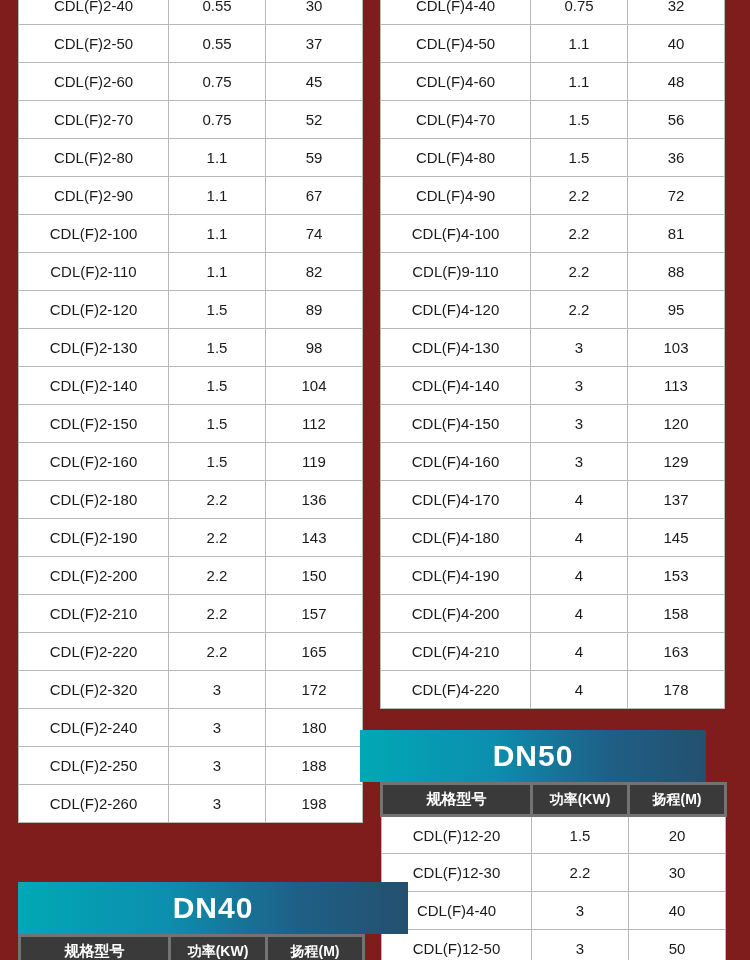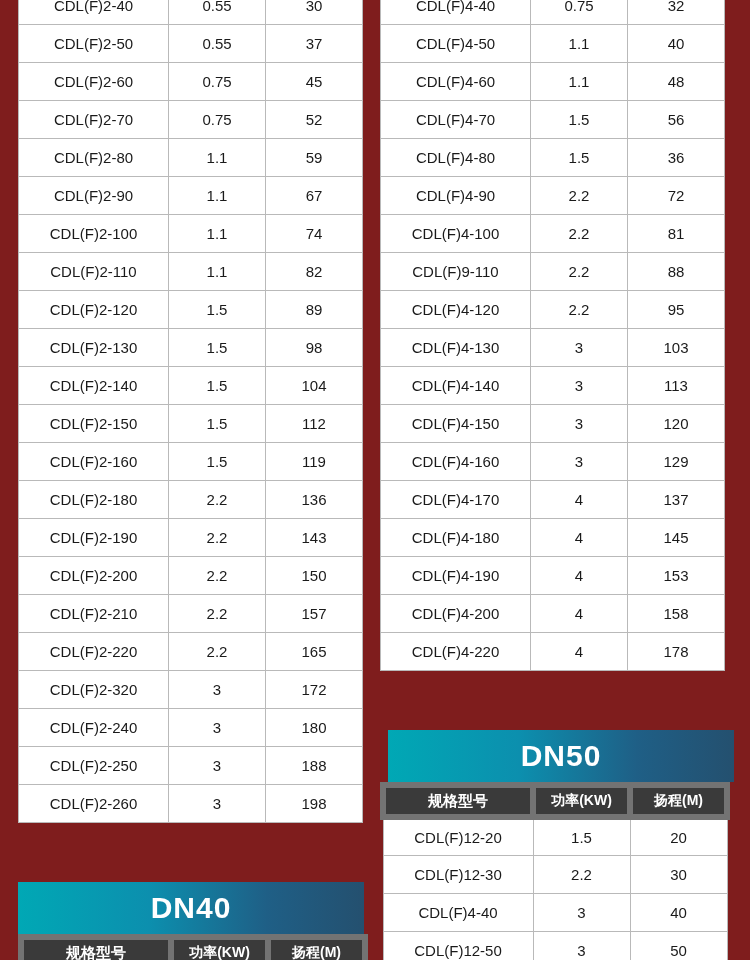--- a/index.html
+++ b/index.html
@@ -37,21 +37,21 @@
   .tbl td.kw    { width: 97px; }
   .tbl td.head  { width: 97px; }
 
   
   .hdr-row td {
     background: #3a3a3a;
     color: #ffffff;
     font-weight: bold;
     font-size: 14px;
     height: 32px;
-    border: 6px solid #737373;
+    border: 3px solid #737373;
   }
 
   
   .banner {
     position: absolute;
     height: 52px;
     background: linear-gradient(90deg, #00a8b5 0%, #0c8fae 38%, #1f5f86 72%, #24506f 100%);
     color: #fff;
     display: flex;
     align-items: center;
@@ -59,24 +59,24 @@
     font-size: 30px;
     font-weight: bold;
     letter-spacing: 1px;
   }
 
   
   #tbl-left { left: 18px; top: -14px; }
   
   #tbl-right { left: 380px; top: -14px; }
 
-  #banner-dn40 { left: 18px; top: 882px; width: 346px; }
+  #banner-dn40 { left: 18px; top: 882px; width: 390px; }
   #tbl-dn40    { left: 18px; top: 934px; }
 
-  #banner-dn50 { left: 388px; top: 730px; width: 346px; }
+  #banner-dn50 { left: 360px; top: 730px; width: 346px; }
   #tbl-dn50    { left: 380px; top: 782px; }
 </style>
 </head>
 <body>
 
 <div class="page">
 
   <table class="tbl" id="tbl-left">
     <tbody>
       <tr>
@@ -271,20 +271,25 @@
       </tr>
       <tr>
         <td class="model">CDL(F)4-190</td>
         <td class="kw">4</td>
         <td class="head">153</td>
       </tr>
       <tr>
         <td class="model">CDL(F)4-200</td>
         <td class="kw">4</td>
         <td class="head">158</td>
+      </tr>
+      <tr>
+        <td class="model">CDL(F)4-210</td>
+        <td class="kw">4</td>
+        <td class="head">163</td>
       </tr>
       <tr>
         <td class="model">CDL(F)4-220</td>
         <td class="kw">4</td>
         <td class="head">178</td>
       </tr>
     </tbody>
   </table>
 
   <div class="banner" id="banner-dn50">

